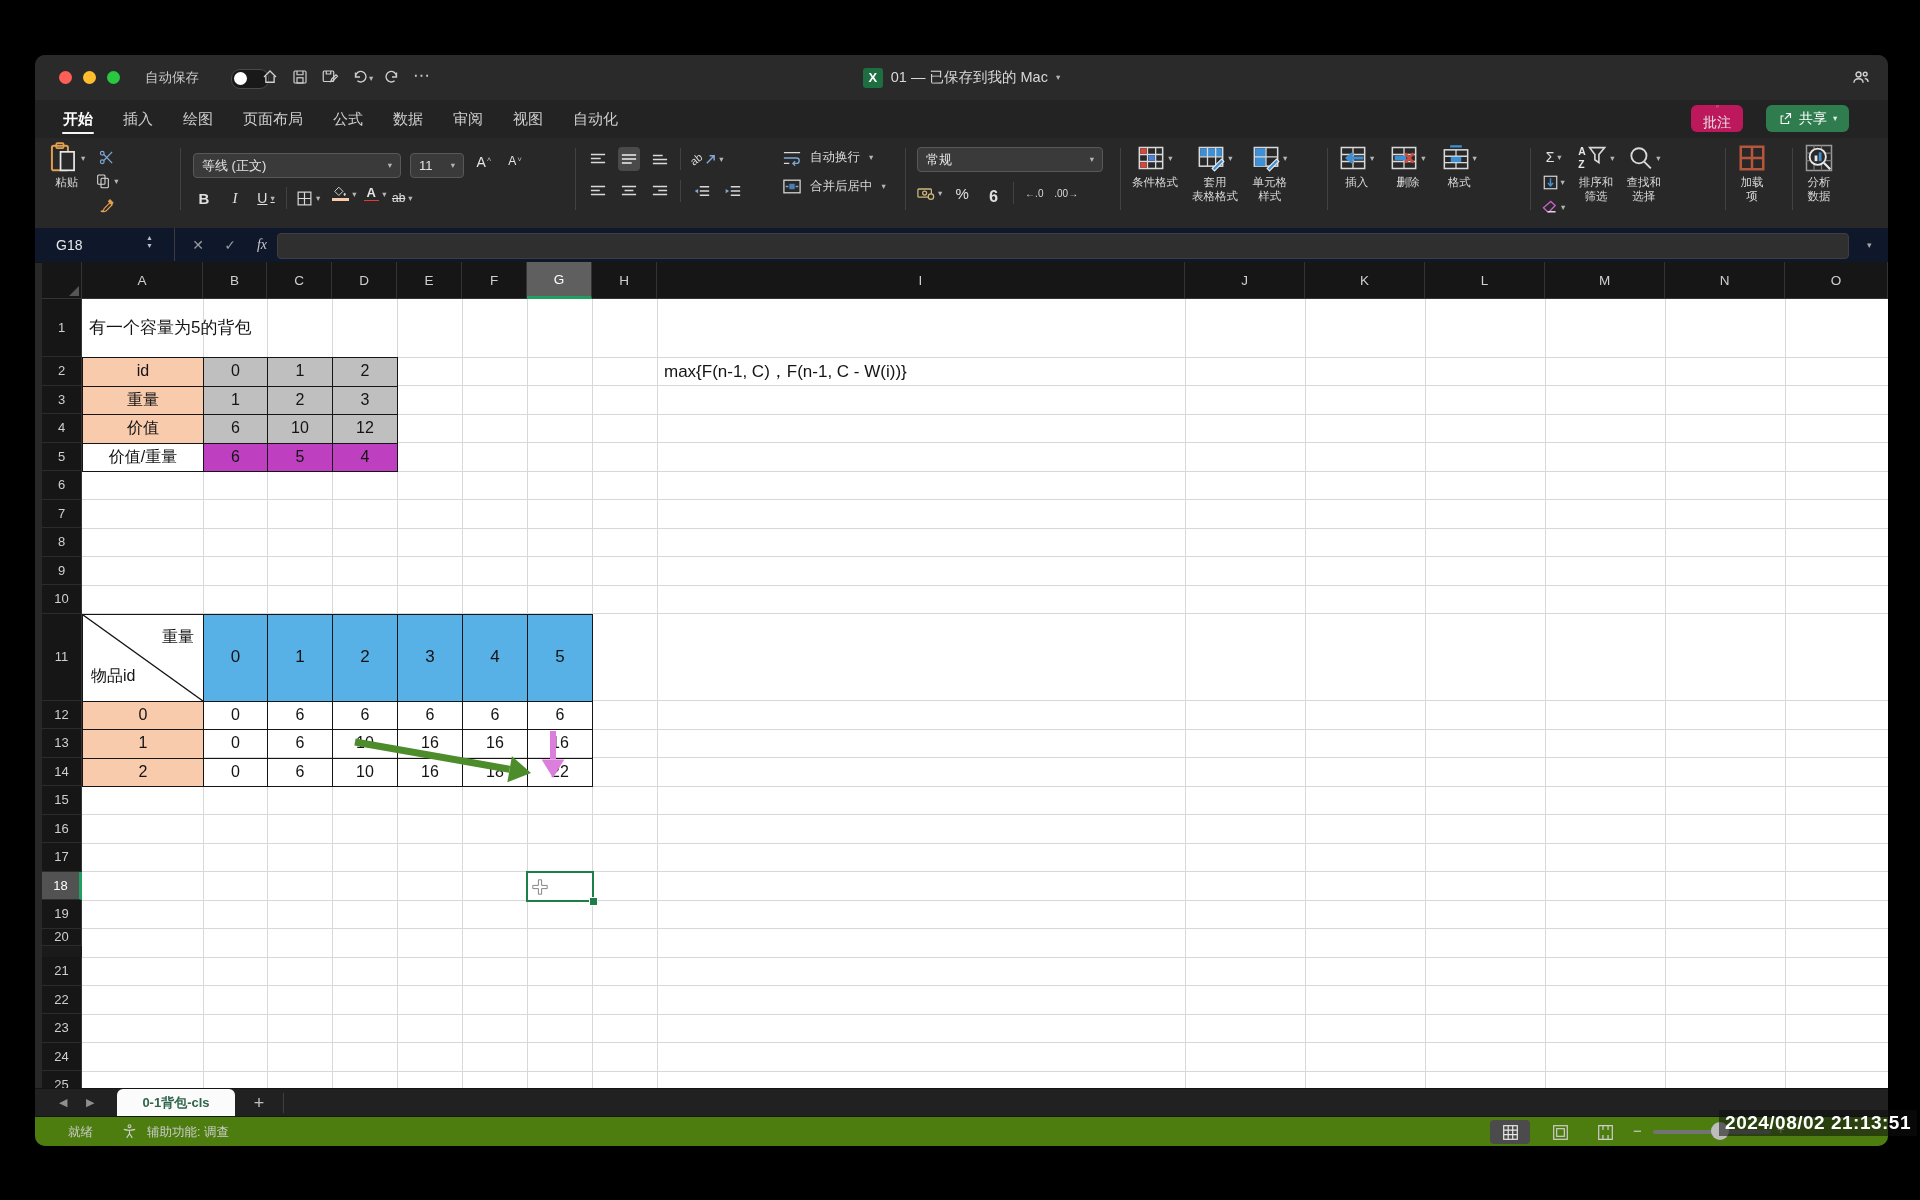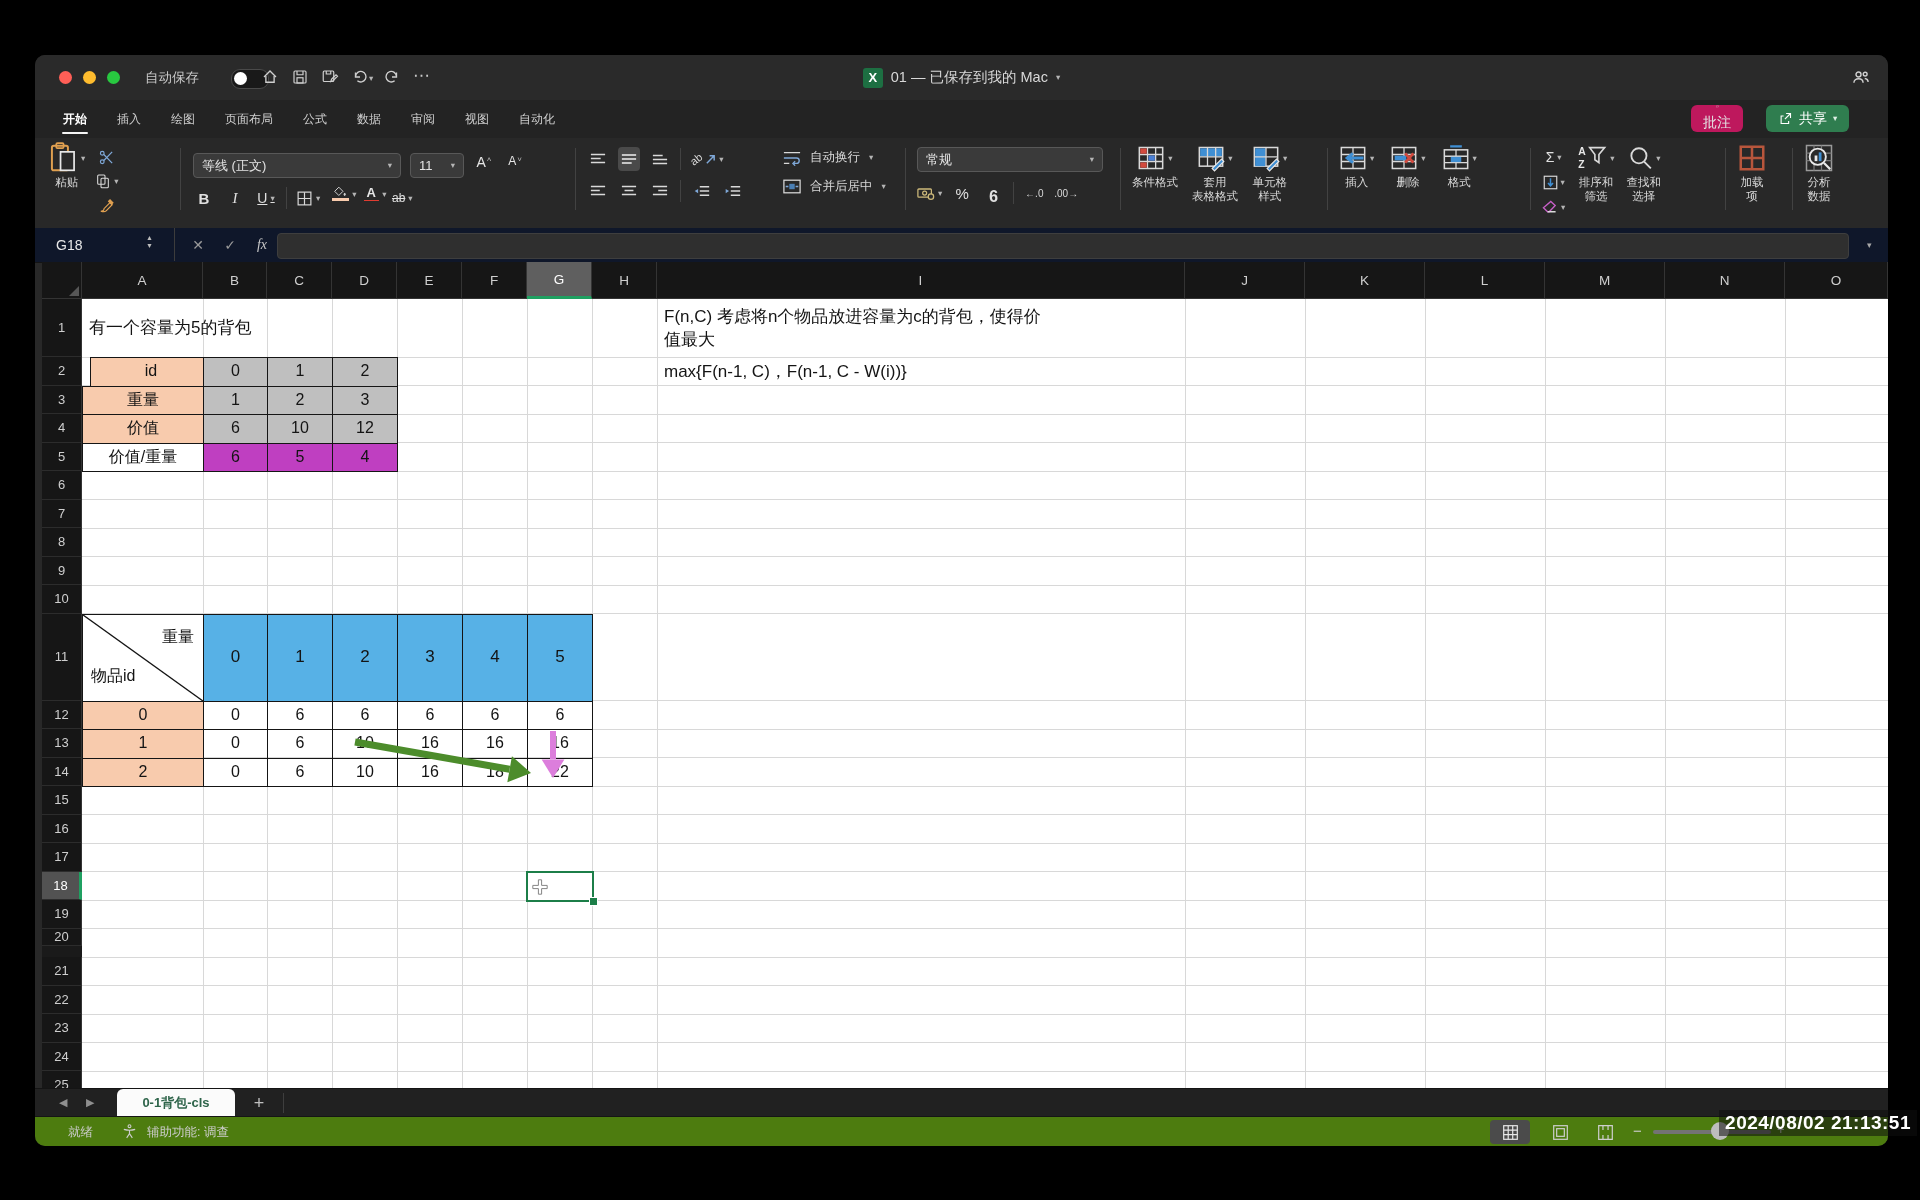--- a/index.html
+++ b/index.html
@@ -15,21 +15,21 @@
   .tb-ico{position:absolute;top:11px;width:22px;height:22px;display:flex;align-items:center;justify-content:center;color:#cfcfcf;}
   .title-center{position:absolute;left:0;top:0;width:100%;height:45px;display:flex;align-items:center;justify-content:center;gap:8px;pointer-events:none;}
   .xl-logo{width:20px;height:20px;border-radius:3px;background:#1d6f42;color:#fff;font-weight:bold;font-size:13px;display:flex;align-items:center;justify-content:center;}
   .doc-title{font-size:14.5px;color:#d8d8d8;}
   .searchbox{position:absolute;left:1460px;top:8px;width:338px;height:29px;background:#3a3a3a;border-radius:7px;
     display:flex;align-items:center;gap:8px;padding:0 10px;box-sizing:border-box;}
   .searchbox span{color:#9d9d9d;font-size:13.5px;}
   
   .tabrow{position:absolute;left:0;top:45px;width:100%;height:38px;background:#232323;}
   .rtabs{position:absolute;left:13px;top:0;height:38px;display:flex;}
-  .rtab{padding:0 15px;height:38px;display:flex;align-items:center;font-size:12px;color:#cfcfcf;position:relative;cursor:default;}
+  .rtab{padding:0 15px;height:38px;display:flex;align-items:center;font-size:15px;color:#cfcfcf;position:relative;cursor:default;}
   .rtab.active{color:#fff;font-weight:bold;}
   .rtab.active:after{content:"";position:absolute;left:14px;right:14px;bottom:4px;height:2.5px;background:#f5f5f5;border-radius:2px;}
   .pill{position:absolute;top:5px;height:27px;border-radius:6px;display:flex;align-items:center;gap:6px;padding:0 12px;font-size:14px;box-sizing:border-box;}
   .pill.comments{left:1656px;background:#be185d;color:#e4e4e4;flex-direction:column;}
   .pill.share{left:1731px;background:#2f7d4f;color:#fff;}
   
   .ribbon{position:absolute;left:0;top:83px;width:100%;height:90px;background:#282828;border-bottom:1px solid #161616;}
   .grp{position:absolute;top:5px;height:80px;}
   .rrow{display:flex;align-items:center;gap:9px;}
   .divv{position:absolute;top:10px;width:1px;height:62px;background:#424242;}
@@ -672,38 +672,36 @@
       <div class="rh" style="left: 0px; top: 581px; width: 40px; height: 28.5px;">17</div>
       <div class="rh selrow" style="left: 0px; top: 609.5px; width: 40px; height: 28.5px;">18</div>
       <div class="rh" style="left: 0px; top: 638px; width: 40px; height: 28.5px;">19</div>
       <div class="rh" style="left: 0px; top: 666.5px; width: 40px; height: 17px;">20</div>
       <div class="rh" style="left: 0px; top: 695px; width: 40px; height: 28.5px;">21</div>
       <div class="rh" style="left: 0px; top: 723.5px; width: 40px; height: 28.5px;">22</div>
       <div class="rh" style="left: 0px; top: 752px; width: 40px; height: 28.5px;">23</div>
       <div class="rh" style="left: 0px; top: 780.5px; width: 40px; height: 28.5px;">24</div>
       <div class="rh" style="left: 0px; top: 809px; width: 40px; height: 28.5px;">25</div>
       <div class="cell left nowrap" style="left: 40px; top: 37px; width: 122px; height: 59px; font-size: 17px;">有一个容量为5的背包</div>
-      <div class="cell tb" style="left: 48px; top: 95px; width: 122px; height: 29.5px; background: rgb(248, 203, 173); text-align: right;">id</div>
+      <div class="cell tb" style="left: 40px; top: 95px; width: 122px; height: 29.5px; background: rgb(248, 203, 173); text-align: right;">id</div>
       <div class="cell tb" style="left: 161px; top: 95px; width: 65px; height: 29.5px; background: rgb(191, 191, 191);">0</div>
       <div class="cell tb" style="left: 225px; top: 95px; width: 66px; height: 29.5px; background: rgb(191, 191, 191);">1</div>
       <div class="cell tb" style="left: 290px; top: 95px; width: 66px; height: 29.5px; background: rgb(191, 191, 191);">2</div>
       <div class="cell tb" style="left: 40px; top: 123.5px; width: 122px; height: 29.5px; background: rgb(248, 203, 173);">重量</div>
       <div class="cell tb" style="left: 161px; top: 123.5px; width: 65px; height: 29.5px; background: rgb(191, 191, 191);">1</div>
       <div class="cell tb" style="left: 225px; top: 123.5px; width: 66px; height: 29.5px; background: rgb(191, 191, 191);">2</div>
       <div class="cell tb" style="left: 290px; top: 123.5px; width: 66px; height: 29.5px; background: rgb(191, 191, 191);">3</div>
       <div class="cell tb" style="left: 40px; top: 152px; width: 122px; height: 29.5px; background: rgb(248, 203, 173);">价值</div>
       <div class="cell tb" style="left: 161px; top: 152px; width: 65px; height: 29.5px; background: rgb(191, 191, 191);">6</div>
       <div class="cell tb" style="left: 225px; top: 152px; width: 66px; height: 29.5px; background: rgb(191, 191, 191);">10</div>
       <div class="cell tb" style="left: 290px; top: 152px; width: 66px; height: 29.5px; background: rgb(191, 191, 191);">12</div>
       <div class="cell tb" style="left: 40px; top: 180.5px; width: 122px; height: 29.5px;">价值/重量</div>
       <div class="cell tb" style="left: 161px; top: 180.5px; width: 65px; height: 29.5px; background: rgb(191, 63, 193);">6</div>
       <div class="cell tb" style="left: 225px; top: 180.5px; width: 66px; height: 29.5px; background: rgb(191, 63, 193);">5</div>
       <div class="cell tb" style="left: 290px; top: 180.5px; width: 66px; height: 29.5px; background: rgb(191, 63, 193);">4</div>
-      <div class="cell left pre" style="left: 615px; top: 37px; width: 529px; height: 59px; font-size: 17px;">F(n,C) 考虑将n个物品放进容量为c的背包，使得价
-值最大</div>
       <div class="cell left nowrap" style="left: 615px; top: 95px; width: 529px; height: 29.5px; font-size: 17px;">max{F(n-1, C)，F(n-1, C - W(i))}</div>
       <div class="cell tb" style="left: 161px; top: 351.5px; width: 65px; height: 88px; background: rgb(87, 177, 230); font-size: 17px;">0</div>
       <div class="cell tb" style="left: 225px; top: 351.5px; width: 66px; height: 88px; background: rgb(87, 177, 230); font-size: 17px;">1</div>
       <div class="cell tb" style="left: 290px; top: 351.5px; width: 66px; height: 88px; background: rgb(87, 177, 230); font-size: 17px;">2</div>
       <div class="cell tb" style="left: 355px; top: 351.5px; width: 66px; height: 88px; background: rgb(87, 177, 230); font-size: 17px;">3</div>
       <div class="cell tb" style="left: 420px; top: 351.5px; width: 66px; height: 88px; background: rgb(87, 177, 230); font-size: 17px;">4</div>
       <div class="cell tb" style="left: 485px; top: 351.5px; width: 66px; height: 88px; background: rgb(87, 177, 230); font-size: 17px;">5</div>
       <div class="cell tb" style="left: 40px; top: 438.5px; width: 122px; height: 29.5px; background: rgb(248, 203, 173);">0</div>
       <div class="cell tb" style="left: 161px; top: 438.5px; width: 65px; height: 29.5px;">0</div>
       <div class="cell tb" style="left: 225px; top: 438.5px; width: 66px; height: 29.5px;">6</div>

